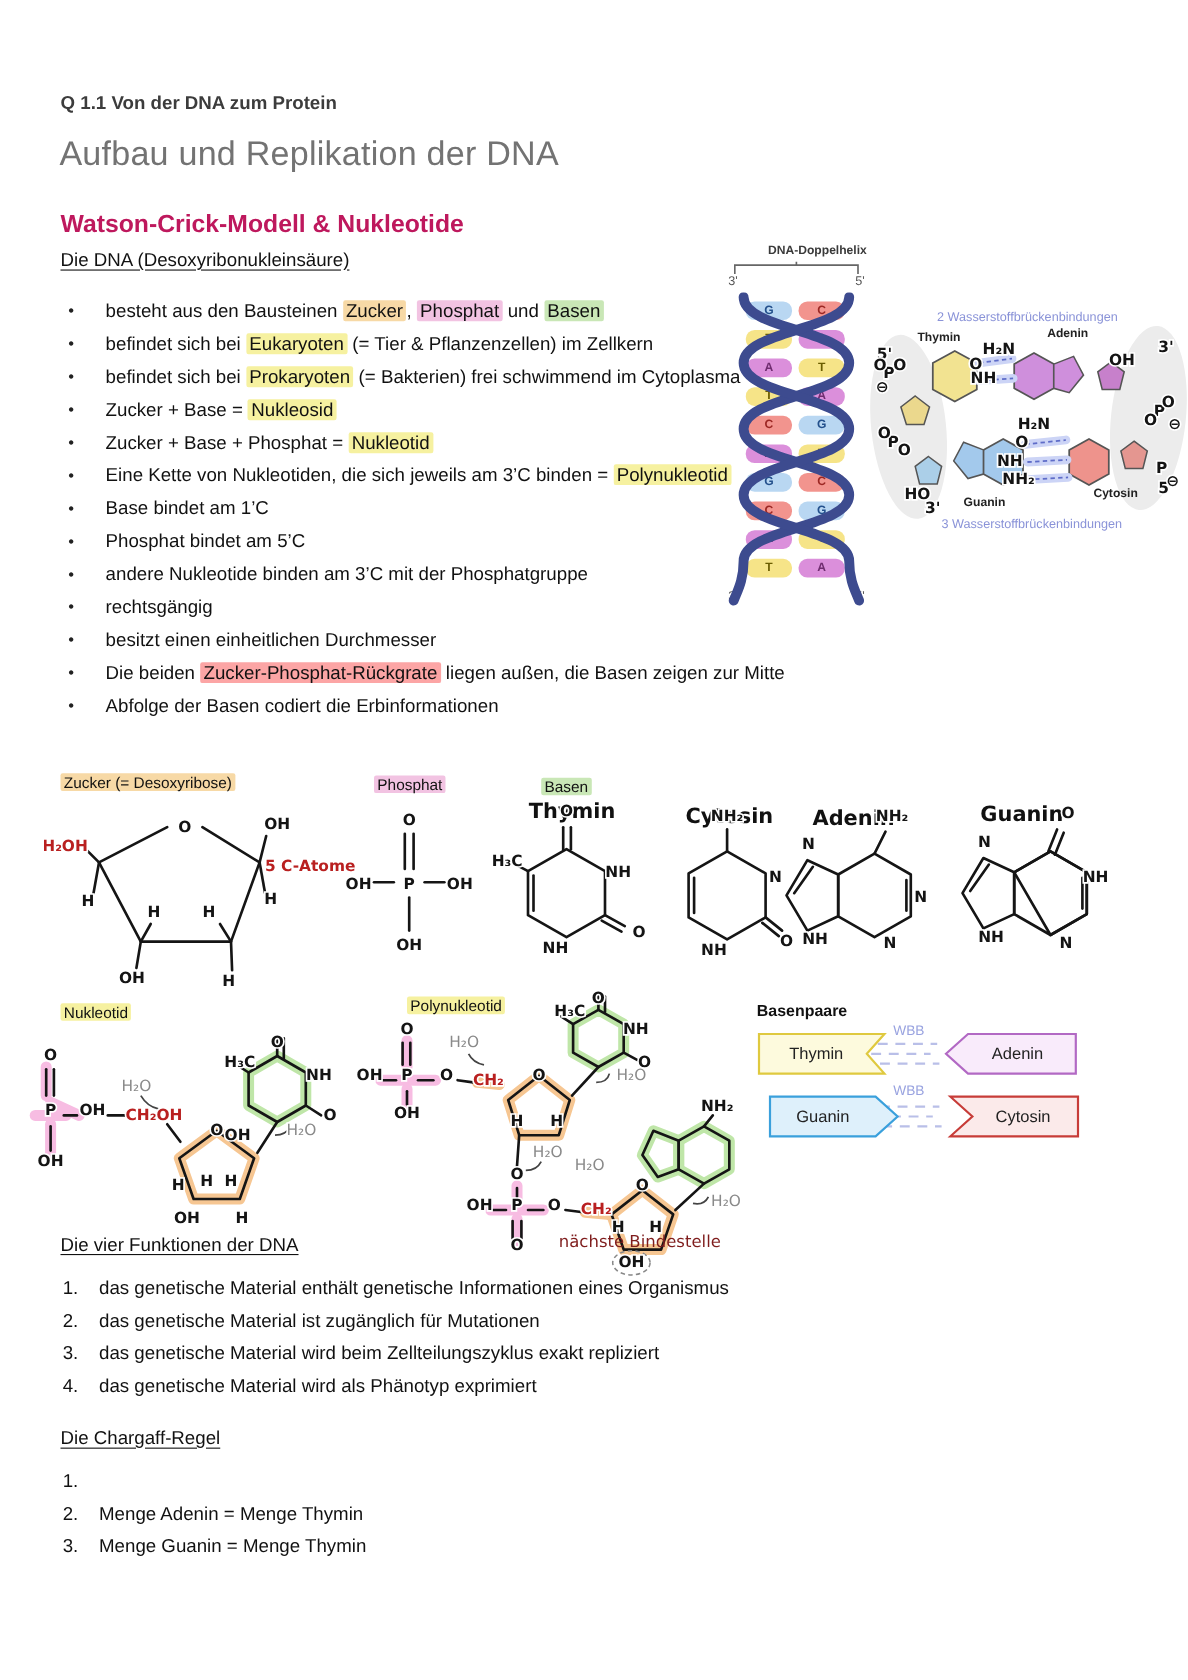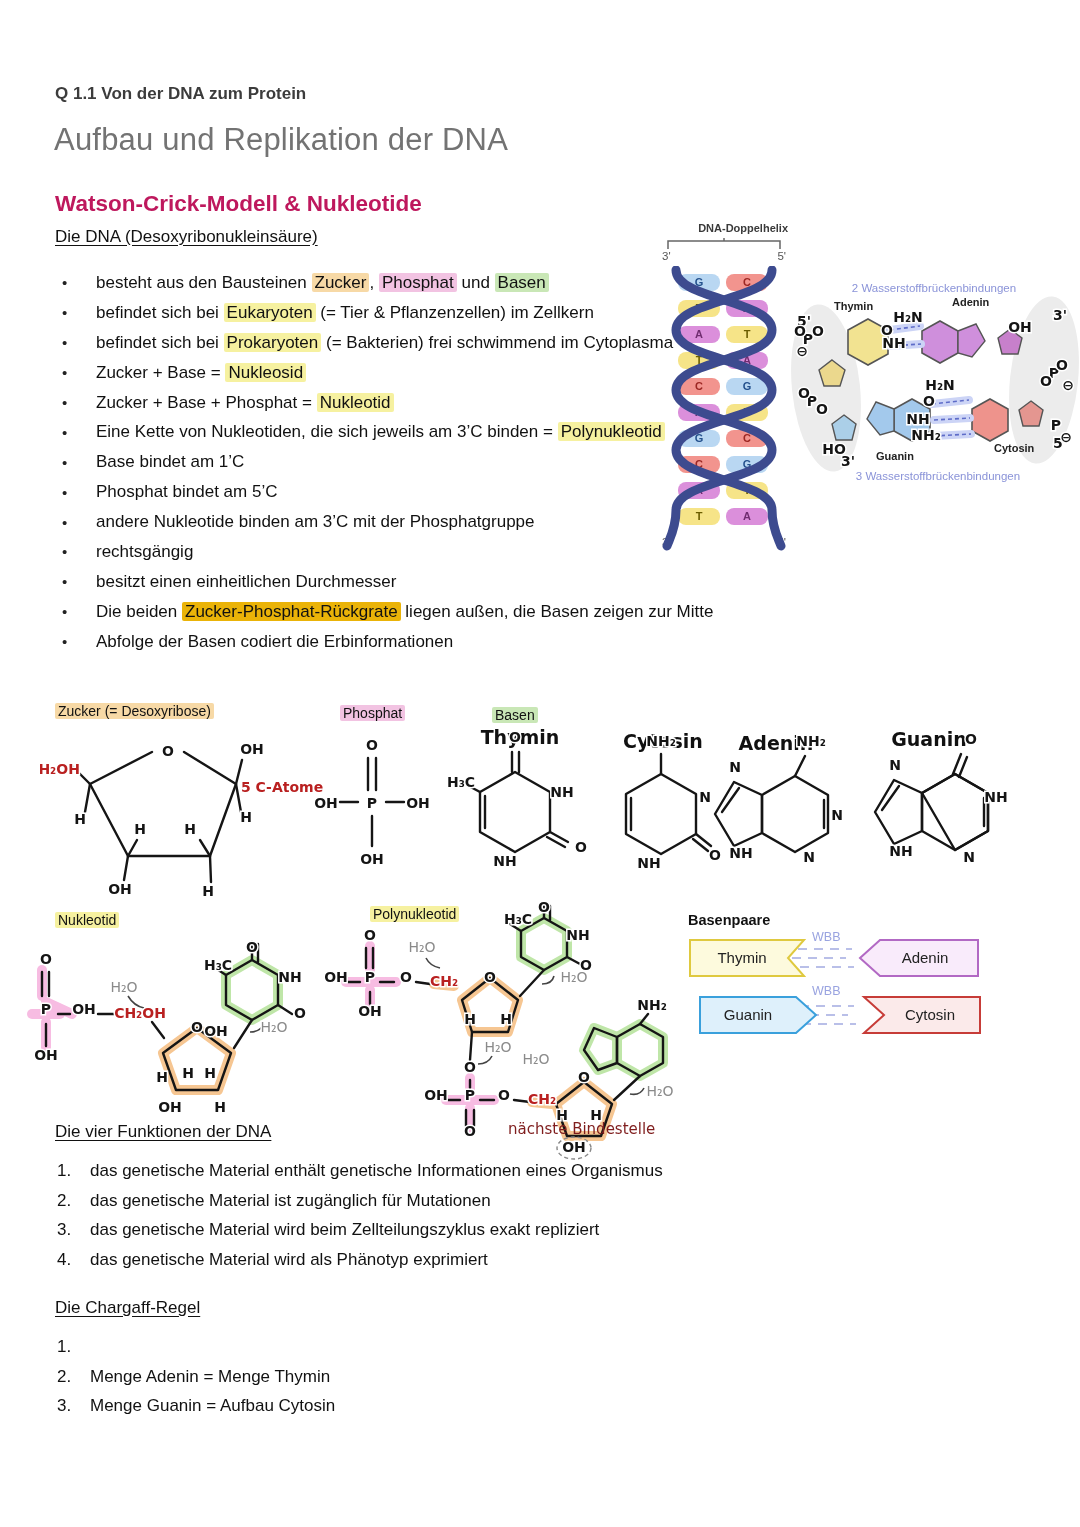--- a/index.html
+++ b/index.html
@@ -11,21 +11,21 @@
   .h2{left:55px;top:191px;font-size:22.5px;font-weight:bold;color:#be185d}
   .intro{left:55px;top:227px;font-size:17px;text-decoration:underline;text-underline-offset:3px}
   .bullets{left:55px;top:268px;width:680px;margin:0;padding:0;list-style:none}
   .bullets li{height:29.9px;display:flex;align-items:center;font-size:17px;white-space:nowrap}
   .bullets li::before{content:"•";flex:0 0 34px;padding-left:7px;font-size:15px;color:#222}
   .hl{padding:0 3px;border-radius:2px}
   .hl-yellow{background:#f6f1a0}
   .hl-orange{background:#f7d9a6}
   .hl-pink{background:#f2c3e2}
   .hl-green{background:#c9e7b6}
-  .hl-gray{background:#eab308}
+  .hl-gray{background:#fca5a5}
   .chip{font-size:14px}
   .subhead{font-size:17px;text-decoration:underline;text-underline-offset:3px}
   .numlist{margin:14px 0 0 0;padding:0;list-style:none}
   .numlist li{height:29.7px;display:flex;align-items:center;font-size:17px;white-space:nowrap}
   .numlist .num{flex:0 0 33px;padding-left:2px}
   
   .helix{left:660px;top:222px;width:128px;height:332px}
   .helix .cap{position:absolute;left:0;top:0;width:100%;text-align:right;font-size:11px;font-weight:bold;color:#3a3a3a}
   .helix .corner{position:absolute;font-size:11.5px;color:#555}
   .hx-pairs{position:absolute;left:0;top:44px;width:128px;height:288px}
@@ -515,18 +515,18 @@
     <ol class="numlist">
         <li>
           <span class="num">1.</span>
         </li>
         <li>
           <span class="num">2.</span>
           <span>Menge Adenin = Menge Thymin</span>
         </li>
         <li>
           <span class="num">3.</span>
-          <span>Menge Guanin = Aufbau Cytosin</span>
+          <span>Menge Guanin = Menge Thymin</span>
         </li>
       </ol>
   </div>
 
 </div>
 
 </body></html>

